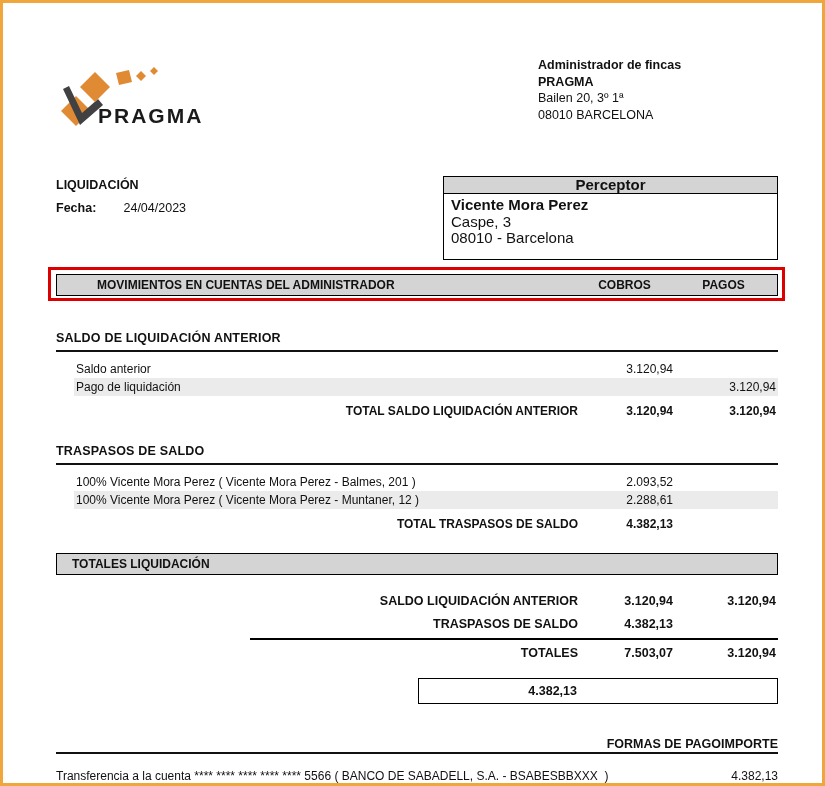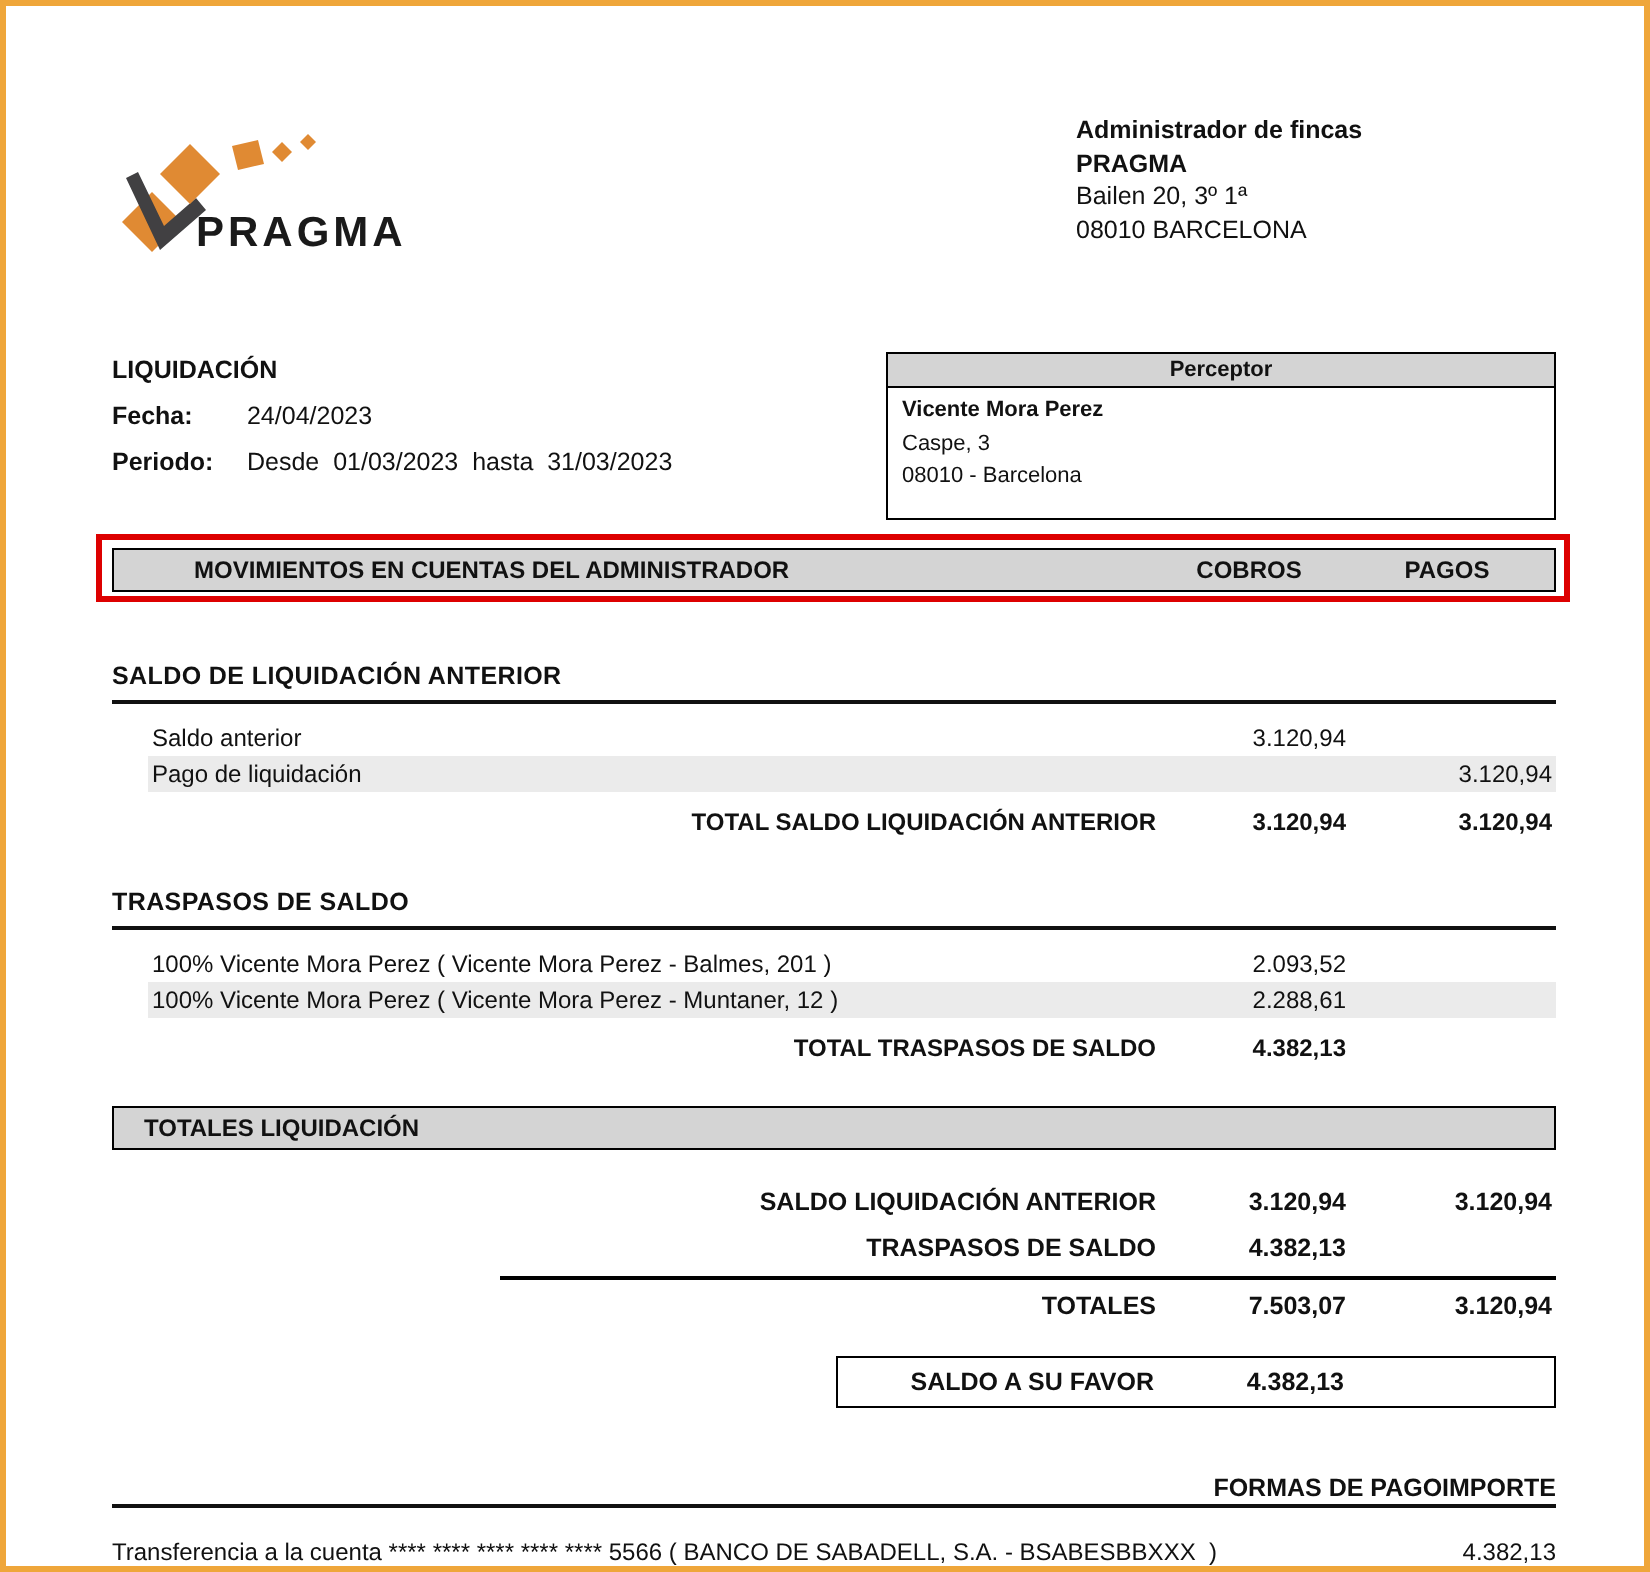--- a/index.html
+++ b/index.html
@@ -20,21 +20,21 @@
   
   .letterhead{left:535px;top:54px;font-size:12.5px;line-height:16.5px;}
 
   
   .liq{left:53px;top:175px;font-size:12.5px;}
   .liq .title{font-weight:bold;margin-bottom:9px;}
   .liq .row{margin-bottom:9px;}
   .liq .lbl{display:inline-block;width:64px;font-weight:bold;}
 
   
-  .perceptor{left:440px;top:173px;width:335px;font-size:11px;}
+  .perceptor{left:440px;top:173px;width:335px;font-size:15px;}
   .perceptor .head{
     box-sizing:border-box;border:1px solid #000;background:#d4d4d4;
     text-align:center;font-weight:bold;height:18px;line-height:16px;
   }
   .perceptor .body{
     box-sizing:border-box;border:1px solid #000;border-top:none;
     height:66px;padding:3px 7px;line-height:16.5px;
   }
 
   
@@ -111,24 +111,20 @@
     <div>Bailen 20, 3º 1ª</div>
     <div>08010 BARCELONA</div>
   </div>
 
   <div class="abs liq">
     <div class="title">LIQUIDACIÓN</div>
     <div class="row">
       <span class="lbl">Fecha:</span>
       <span>24/04/2023</span>
     </div>
-    <div class="row">
-      <span class="lbl">Periodo:</span>
-      <span class="pre">Desde  01/03/2023  hasta  31/03/2023</span>
-    </div>
   </div>
 
   <div class="abs perceptor">
     <div class="head">Perceptor</div>
     <div class="body">
       <div class="b">Vicente Mora Perez</div>
       <div>Caspe, 3</div>
       <div>08010 - Barcelona</div>
     </div>
   </div>
@@ -194,21 +190,20 @@
     <div class="tot-divider"></div>
     <div class="cols">
       <span class="rlabel">TOTALES</span>
       <span class="num">7.503,07</span>
       <span class="num">3.120,94</span>
     </div>
   </div>
 
   <div class="abs favor-box">
     <div class="cols">
-      <span class="rlabel">SALDO A SU FAVOR</span>
       <span class="num">4.382,13</span>
       <span class="num"></span>
     </div>
   </div>
 
   <div class="abs formas-head">
     <span>FORMAS DE PAGO</span>
     <span>IMPORTE</span>
   </div>
   <div class="abs formas-row">

